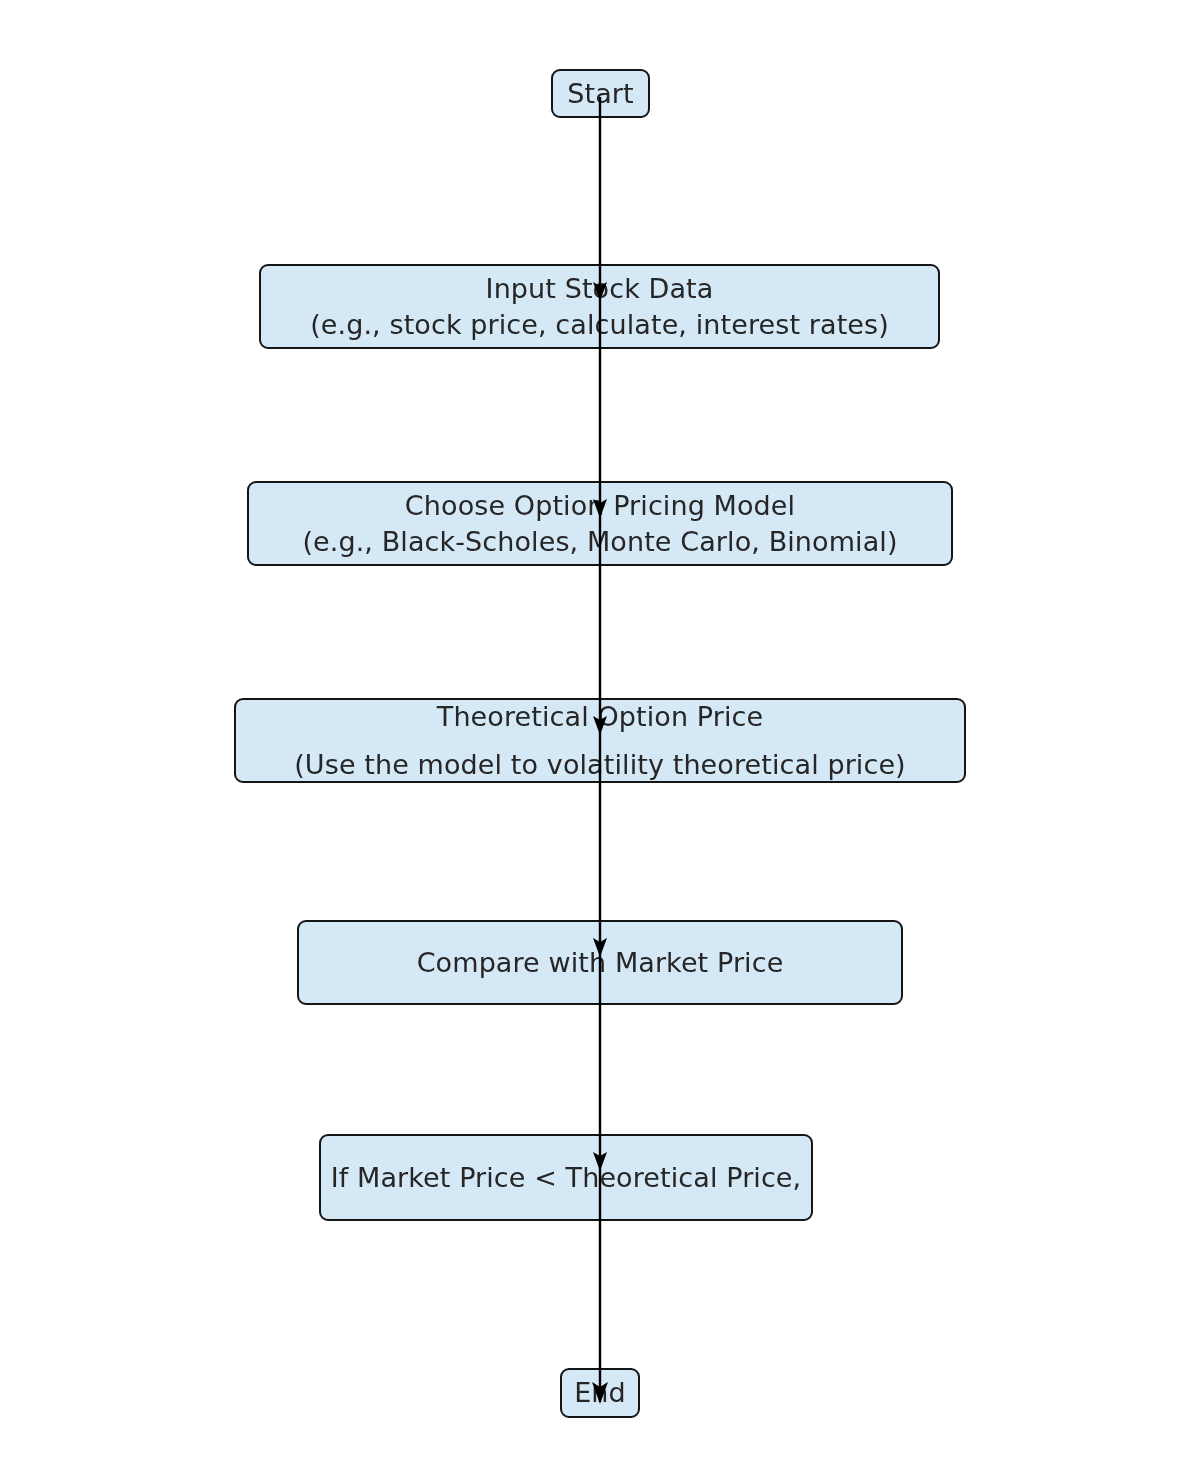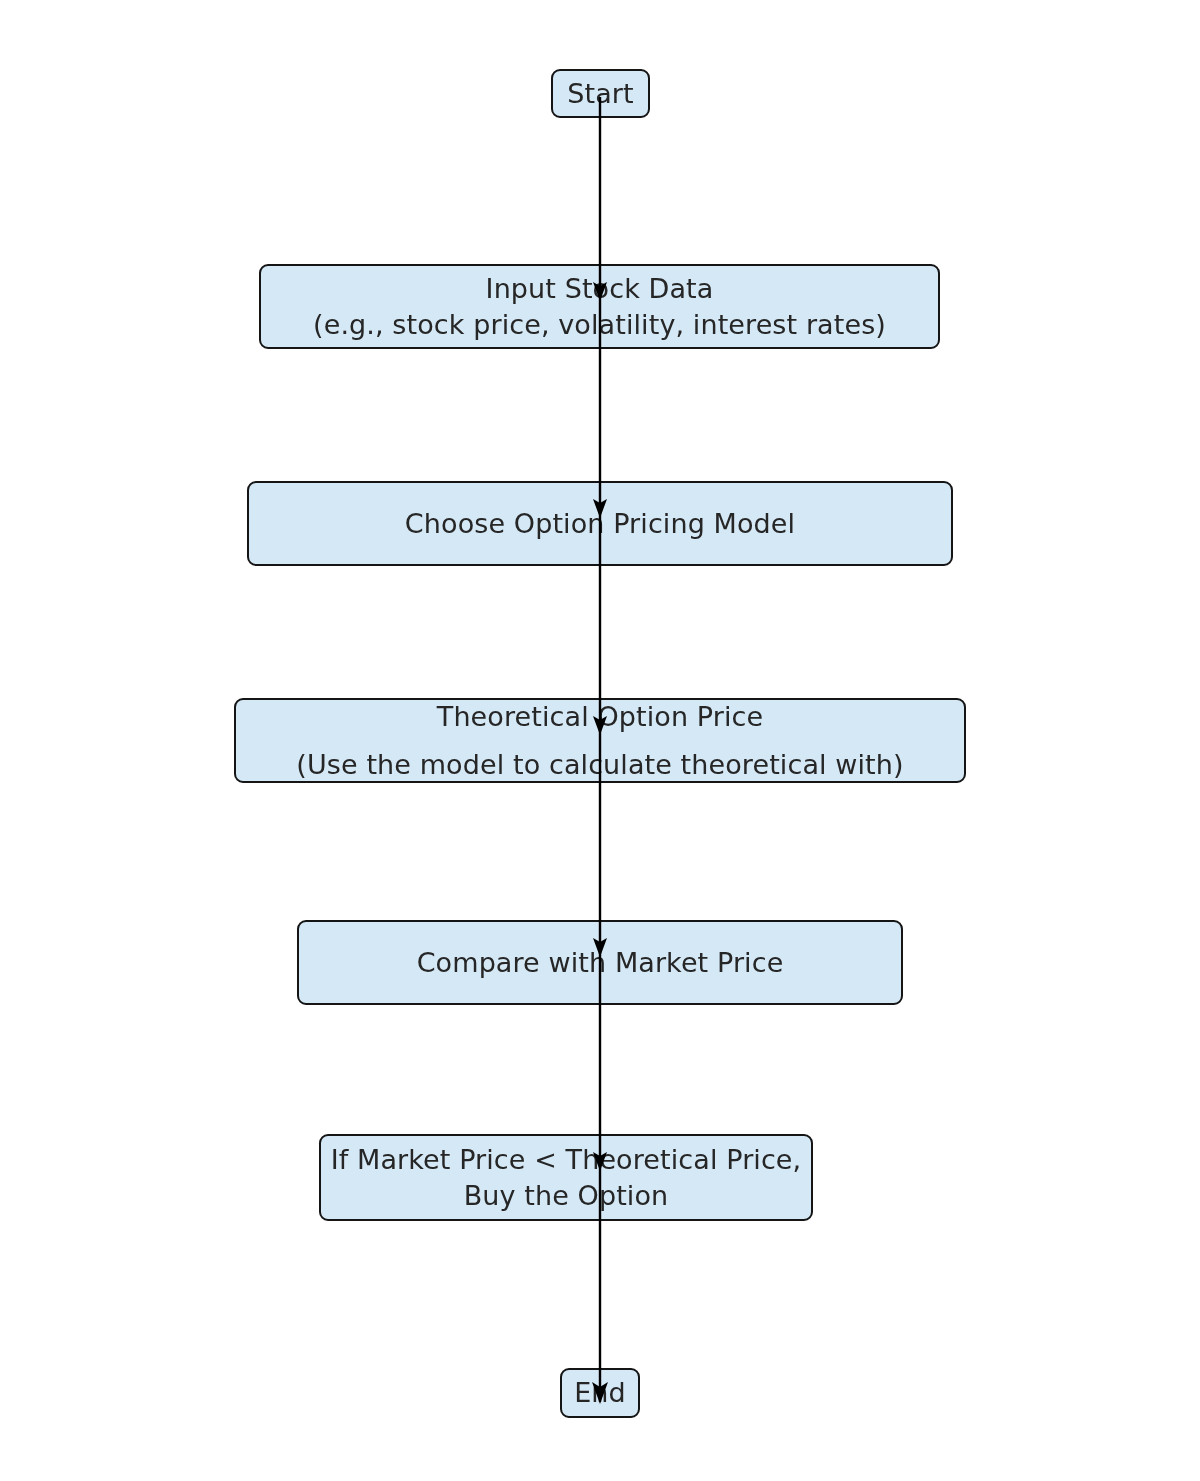--- a/index.html
+++ b/index.html
@@ -75,39 +75,39 @@
 <body>
 
 <div id="flowchart">
 
   <div class="node terminator" id="node-start">
     <span>Start</span>
   </div>
 
   <div class="node" id="node-input">
     <span>Input Stock Data</span>
-    <span class="line2">(e.g., stock price, volatility, interest rates)</span>
+    <span class="line2">(e.g., stock price, calculate, interest rates)</span>
   </div>
 
   <div class="node" id="node-model">
     <span>Choose Option Pricing Model</span>
+    <span class="line2">(e.g., Black-Scholes, Monte Carlo, Binomial)</span>
   </div>
 
   <div class="node" id="node-theo">
     <span>Theoretical Option Price</span>
-    <span class="line2">(Use the model to calculate theoretical with)</span>
+    <span class="line2">(Use the model to volatility theoretical price)</span>
   </div>
 
   <div class="node" id="node-compare">
     <span>Compare with Market Price</span>
   </div>
 
   <div class="node" id="node-decide">
     <span>If Market Price &lt; Theoretical Price,</span>
-    <span class="line2">Buy the Option</span>
   </div>
 
   <div class="node terminator" id="node-end">
     <span>End</span>
   </div>
 
   <svg id="connectors" viewBox="0 0 1200 1481" width="1200" height="1481">
     <g stroke="#000000" stroke-width="2.4" fill="none">
       <line x1="600" y1="93" x2="600" y2="1398"></line>
     </g>

